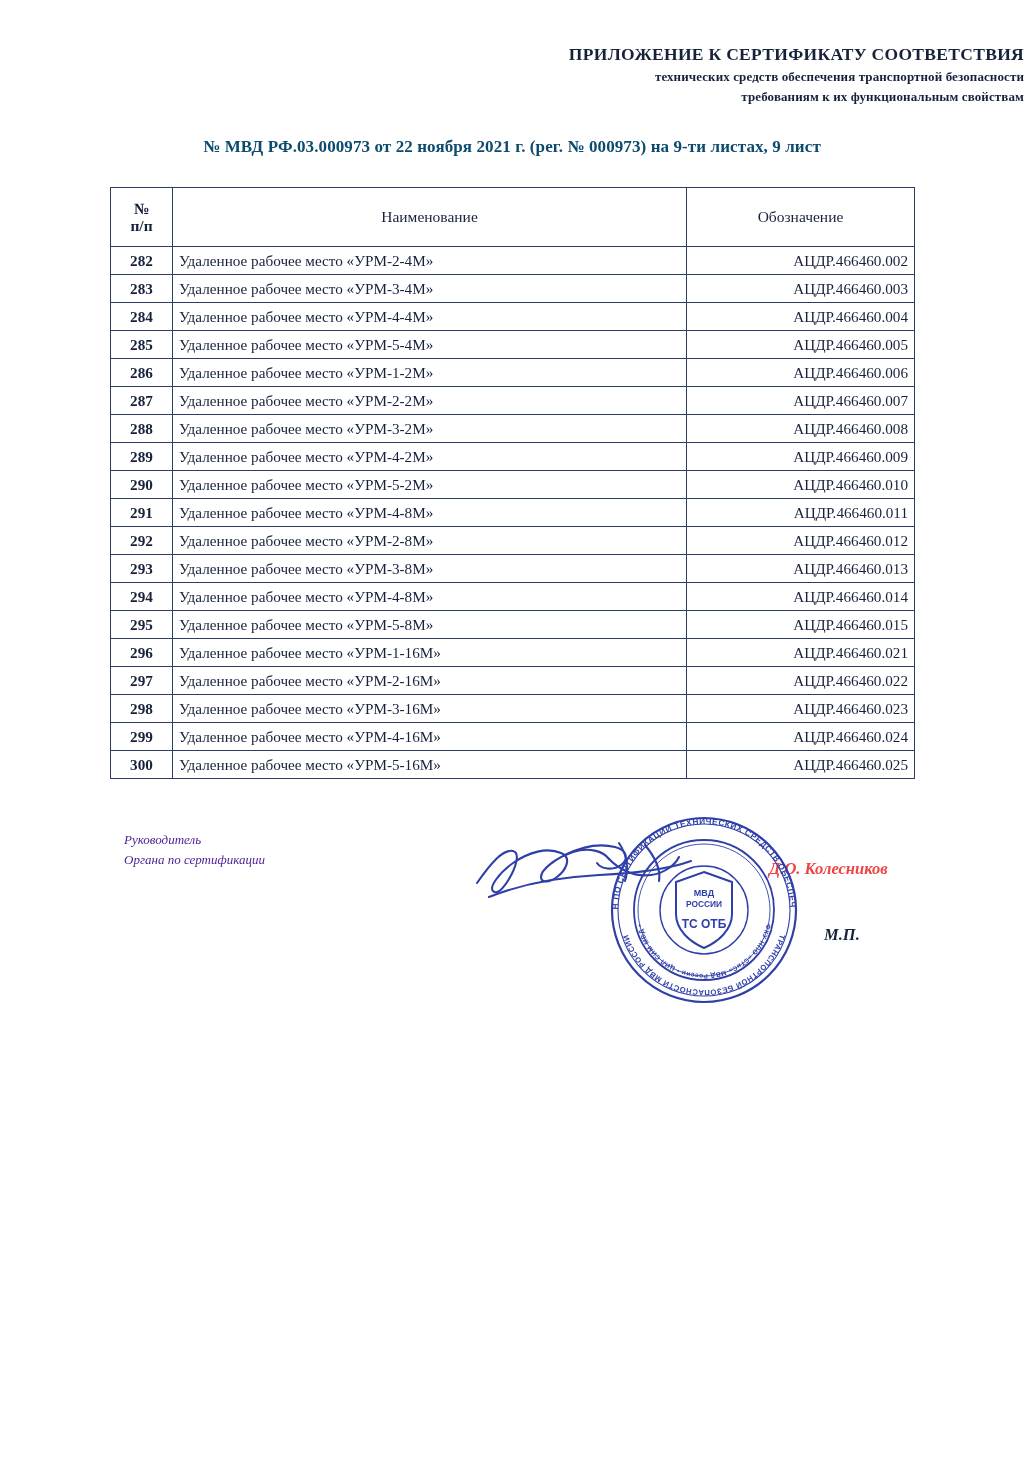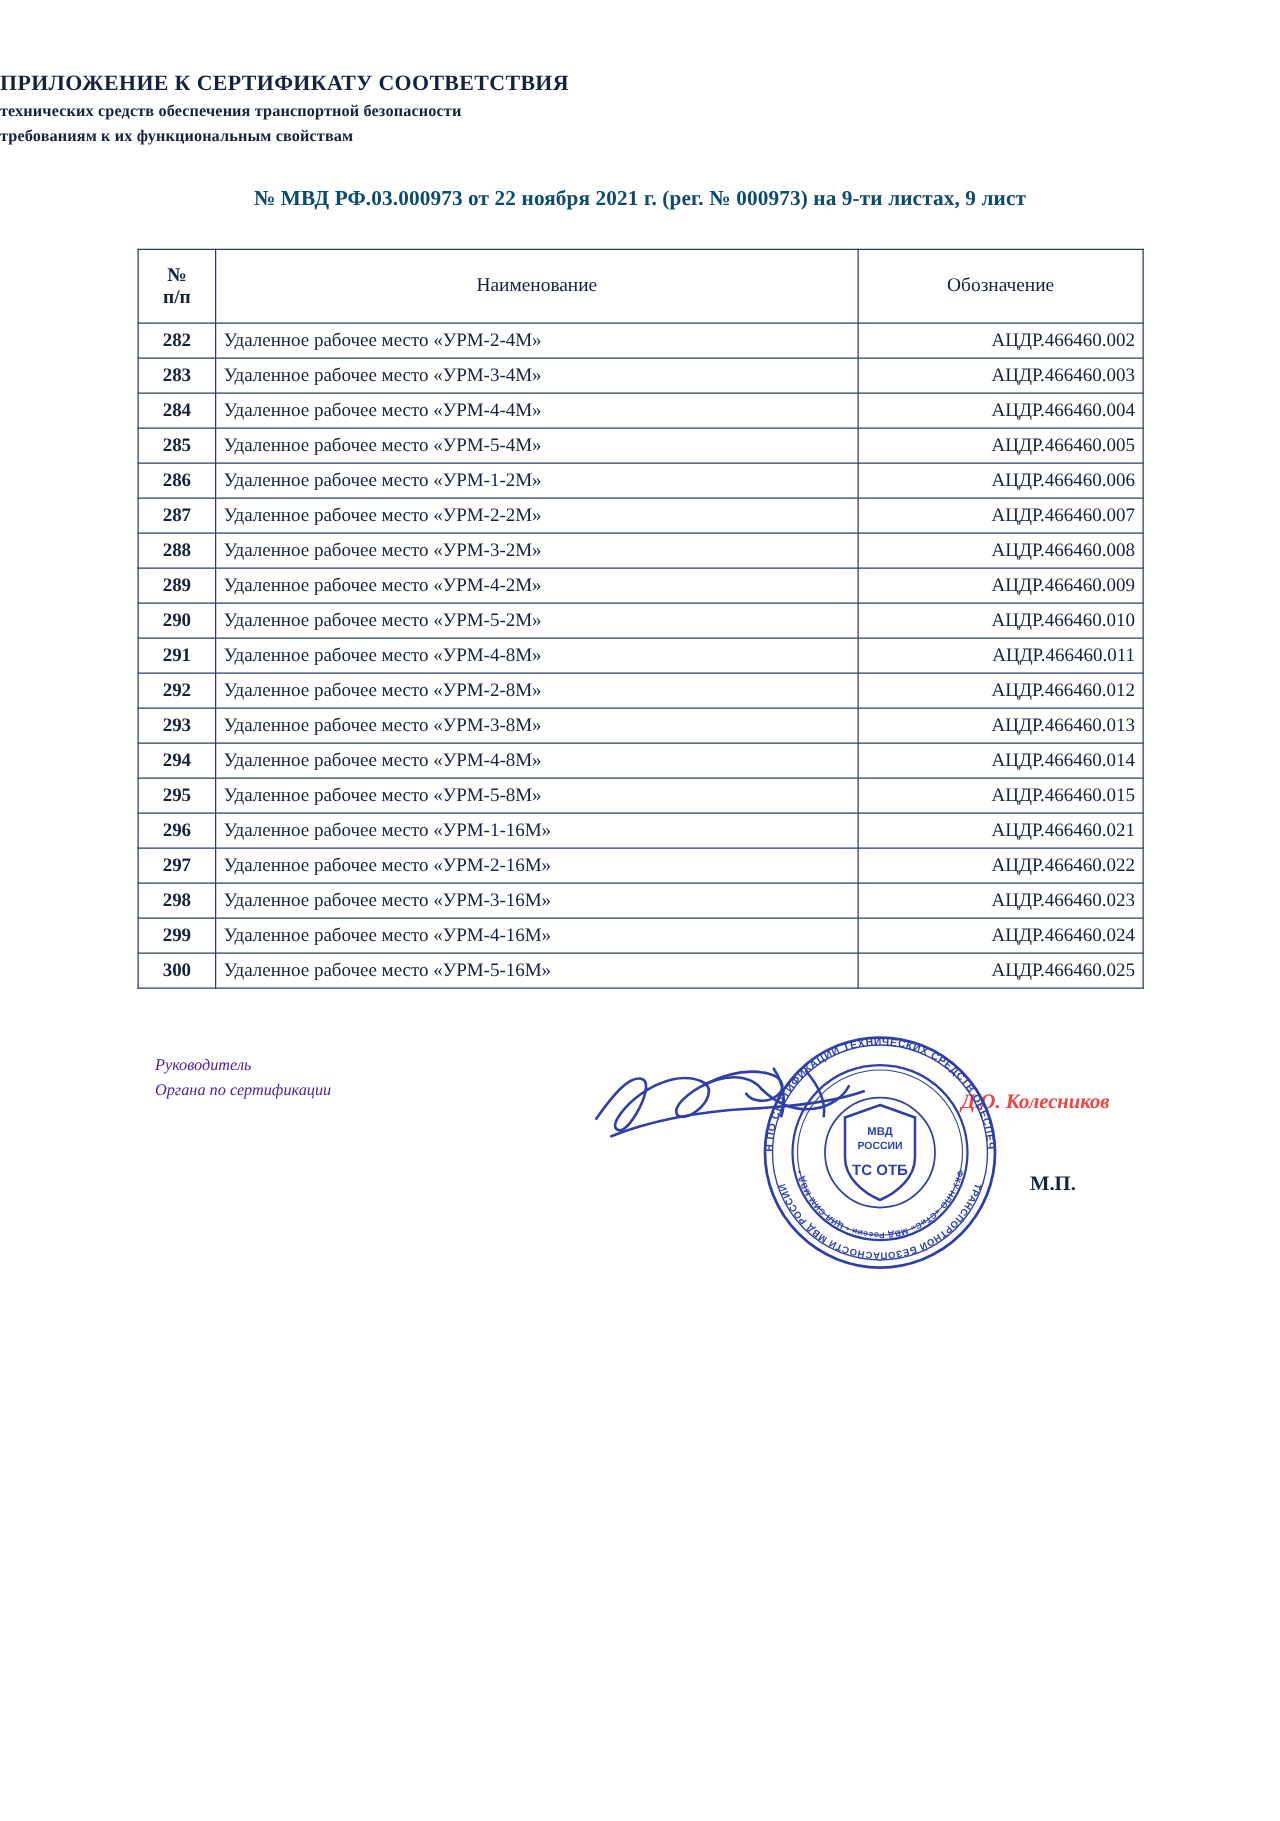--- a/index.html
+++ b/index.html
@@ -17,22 +17,22 @@
   }
   .page {
     position: relative;
     width: 1024px;
     height: 1457px;
     box-sizing: border-box;
   }
 
   
   .header {
-    margin-top: 56px;
-    text-align: left;
+    margin-top: 44px;
+    text-align: right;
   }
   .header .line1 {
     font-weight: bold;
     font-size: 17.5px;
     letter-spacing: 0.3px;
     color: #16213a;
   }
   .header .line2,
   .header .line3 {
     font-weight: bold;
@@ -120,20 +120,21 @@
     font-style: italic;
     font-weight: bold;
     font-size: 16.5px;
     color: #ef4444;
     white-space: nowrap;
   }
   .mp {
     position: absolute;
     left: 700px;
     top: 95px;
+    font-style: italic;
     font-weight: bold;
     font-size: 16.5px;
     color: #16213a;
   }
 
   
   .signature {
     position: absolute;
     left: 345px;
     top: -5px;

